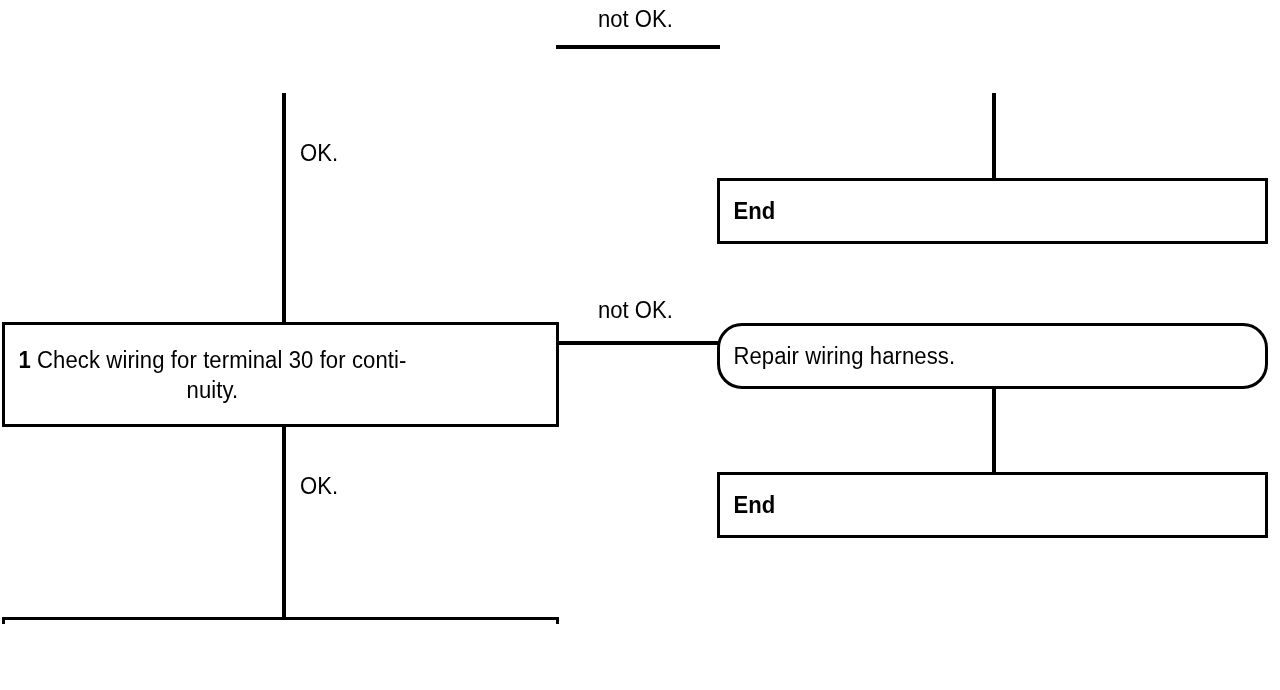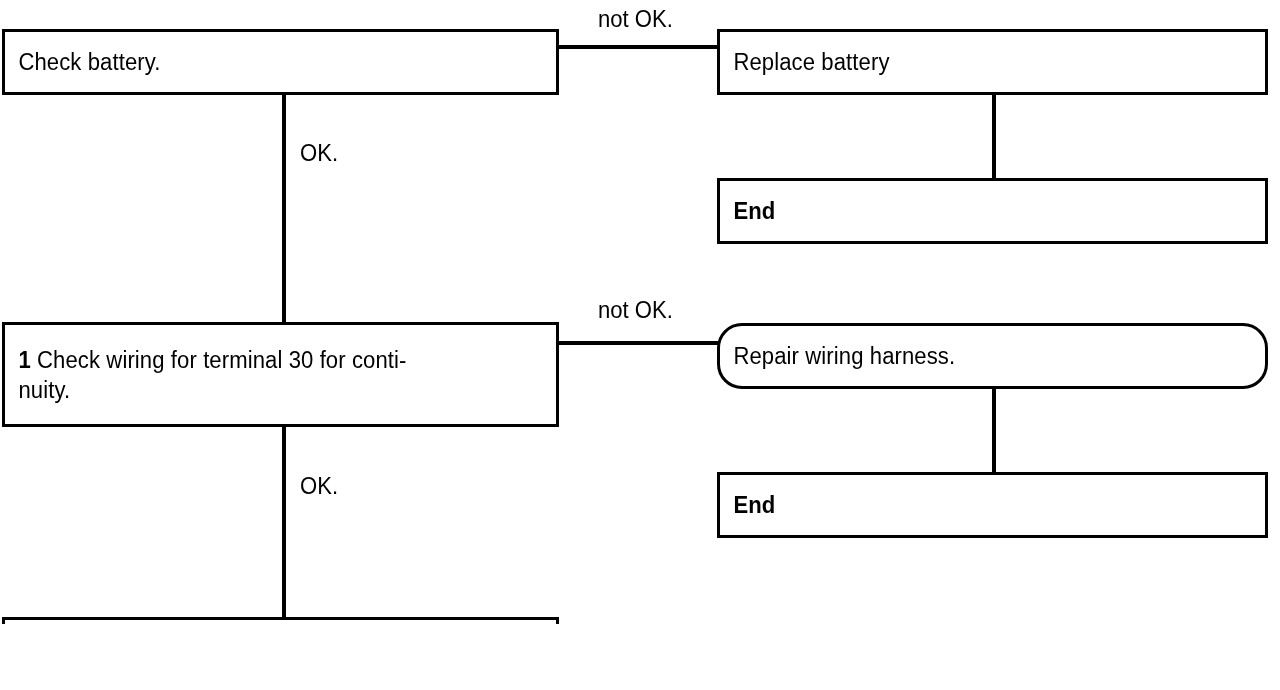--- a/index.html
+++ b/index.html
@@ -90,33 +90,27 @@
   <div class="edge-v" style="left:992px; top:387px; height:88px;"></div>
 
   <div class="edge-label" style="left:598px; top:6px;">not OK.</div>
 
   <div class="edge-label" style="left:300px; top:140px;">OK.</div>
 
   <div class="edge-label" style="left:598px; top:297px;">not OK.</div>
 
   <div class="edge-label" style="left:300px; top:473px;">OK.</div>
 
-  <div class="node" style="left:2px; top:29px; width:557px; height:66px;">
-    <span class="node-text">Check battery.</span>
-  </div>
 
-  <div class="node" style="left:717px; top:29px; width:551px; height:66px;">
-    <span class="node-text">Replace battery</span>
-  </div>
 
   <div class="node terminal" style="left:717px; top:178px; width:551px; height:66px;">
     <span class="node-text">End</span>
   </div>
 
-  <div class="node" style="left:2px; top:322px; width:557px; height:105px;">
+  <div class="node" style="left:2px; top:322px; width:557px; height:105px;text-align:center;">
     <span class="node-text"><span class="step-num">1</span> <span>Check wiring for terminal 30 for conti-
 nuity.</span></span>
   </div>
 
   <div class="node" style="left:717px; top:323px; width:551px; height:66px;border-radius:25px;">
     <span class="node-text">Repair wiring harness.</span>
   </div>
 
   <div class="node terminal" style="left:717px; top:472px; width:551px; height:66px;">
     <span class="node-text">End</span>

